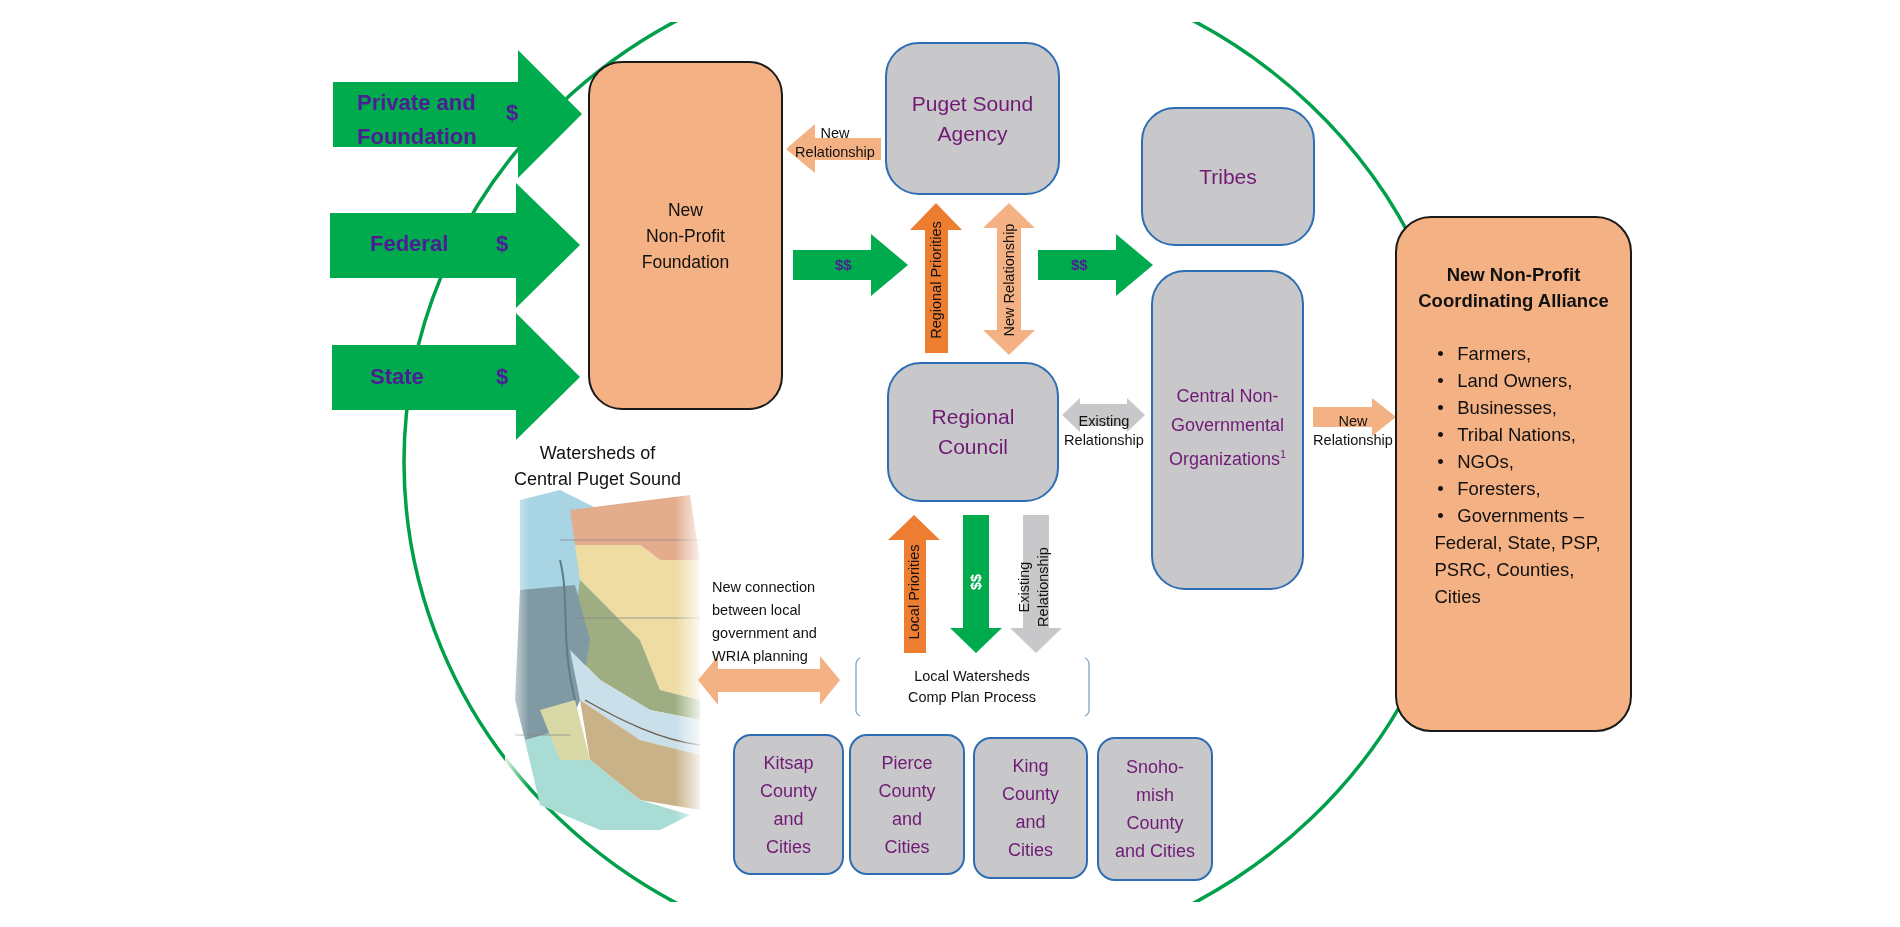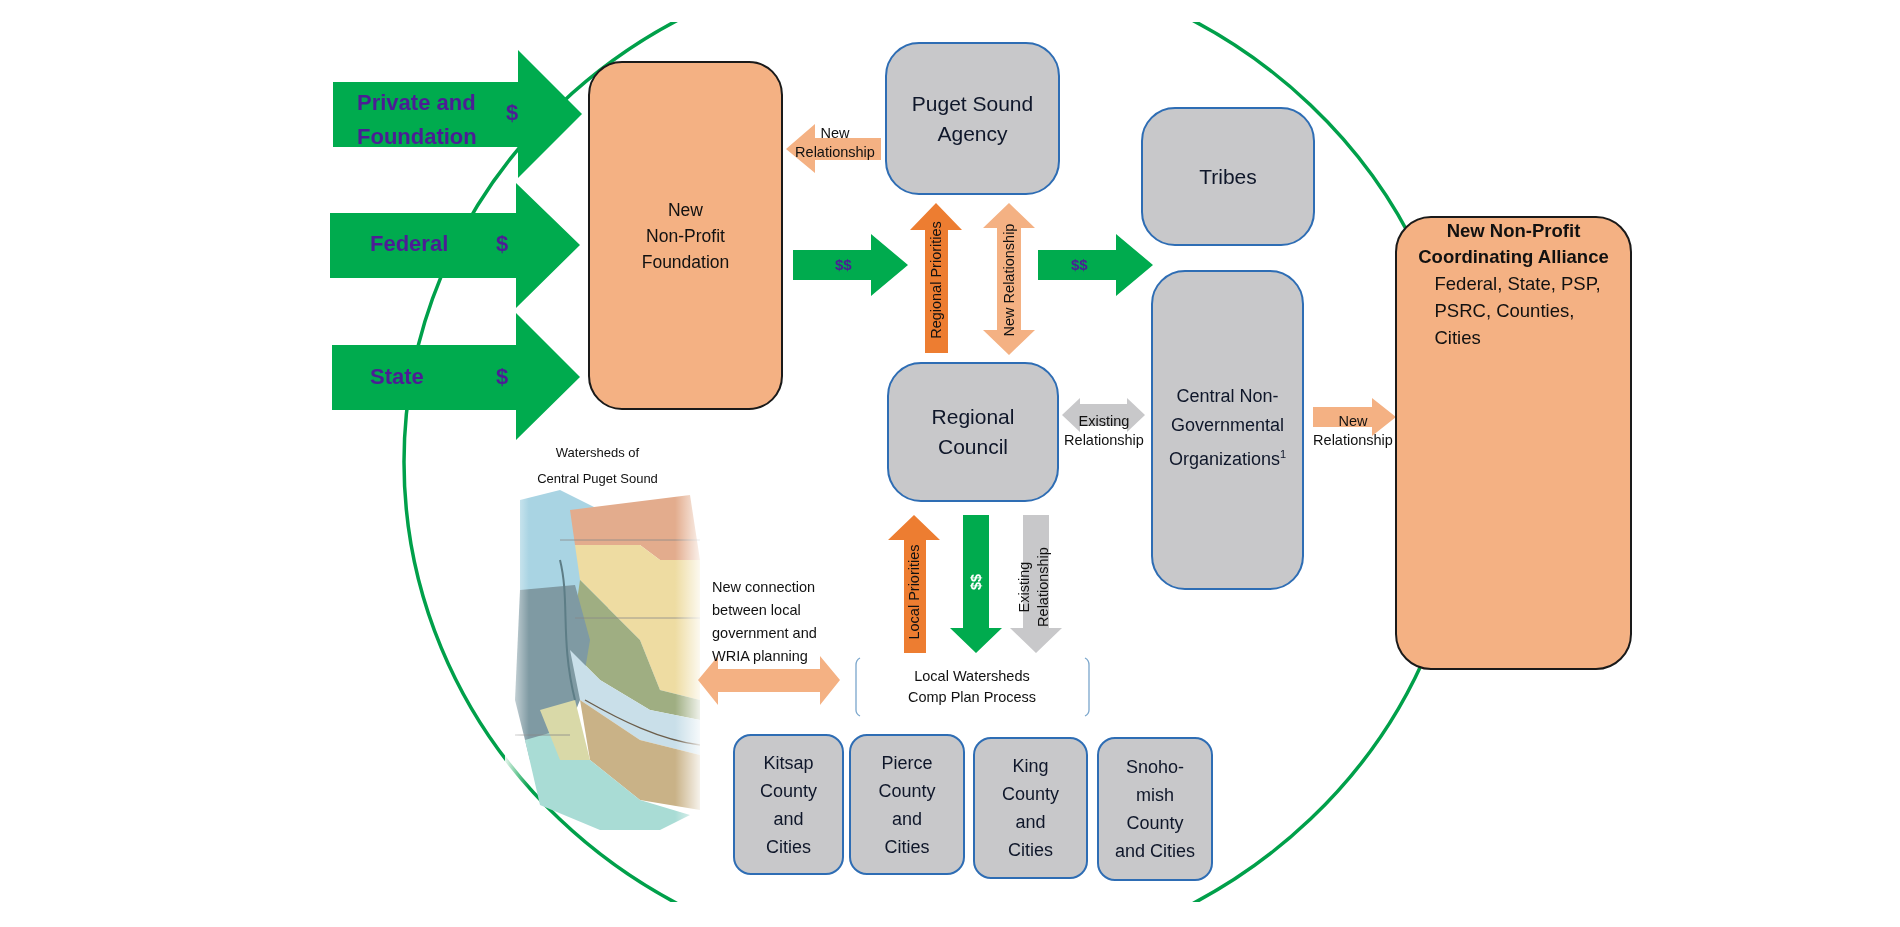--- a/index.html
+++ b/index.html
@@ -1,20 +1,20 @@
 <!DOCTYPE html>
 <html><head>
 <meta charset="utf-8">
 <style>
   html, body { margin:0; padding:0; background:#ffffff; }
   body { width:1900px; height:927px; position:relative; overflow:hidden; font-family:"Liberation Sans", sans-serif; }
   svg.layer { position:absolute; left:0; top:0; }
   .box { position:absolute; box-sizing:border-box; display:flex; flex-direction:column; align-items:center; justify-content:center; text-align:center; }
   .orange-box { background:#f4b183; border:2px solid #1a1a1a; border-radius:34px; color:#111; }
-  .gray-box { background:#c8c8ca; border:2px solid #2e6db4; border-radius:34px; color:#0f172a; }
+  .gray-box { background:#c8c8ca; border:2px solid #2e6db4; border-radius:34px; color:#701a75; }
   .gtext { font-size:21px; line-height:30px; }
   .label { position:absolute; font-size:15px; line-height:19px; color:#111; text-align:center; white-space:nowrap; }
   .white-lbl { position:absolute; color:#4c1d95; font-weight:bold; white-space:nowrap; }
   .vlabel { position:absolute; white-space:nowrap; font-size:15px; transform-origin:center center; transform:rotate(-90deg); text-align:center; }
   ul.alliance { list-style:none; margin:0; padding:0; text-align:left; font-size:18.5px; line-height:27px; }
   ul.alliance li { position:relative; padding-left:22px; }
   ul.alliance li::before { content:"\2022"; position:absolute; left:2px; top:0; }
 </style>
 </head>
 <body>
@@ -113,25 +113,34 @@
   <div>Central Non-</div>
   <div>Governmental</div>
   <div><span>Organizations</span><sup style="font-size:11px;">1</sup></div>
 </div>
 
 <div class="box gray-box gtext" style="left:887px;top:362px;width:172px;height:140px;">
   <div>Regional</div>
   <div>Council</div>
 </div>
 
-<div class="box orange-box" style="left:1395px;top:216px;width:237px;height:454px;justify-content:flex-start;border-radius:36px;">
+<div class="box orange-box" style="left:1395px;top:216px;width:237px;height:516px;justify-content:flex-start;padding-top:44px;border-radius:36px;">
   <div style="font-weight:bold;font-size:18.5px;line-height:26px;">
     <div>New Non-Profit</div>
     <div>Coordinating Alliance</div>
   </div>
+  <ul class="alliance" style="margin-top:26px;margin-left:-8px;">
+    <li>Farmers,</li>
+    <li>Land Owners,</li>
+    <li>Businesses,</li>
+    <li>Tribal Nations,</li>
+    <li>NGOs,</li>
+    <li>Foresters,</li>
+    <li>Governments –</li>
+  </ul>
   <div style="text-align:left;font-size:18.5px;line-height:27px;width:186px;margin-left:28px;">
     <div>Federal, State,  PSP,</div>
     <div>PSRC, Counties,</div>
     <div>Cities</div>
   </div>
 </div>
 
 <div class="white-lbl" style="left:835px;top:256px;font-size:15px;">$$</div>
 <div class="white-lbl" style="left:1071px;top:256px;font-size:15px;">$$</div>
 
@@ -165,21 +174,21 @@
   <div>between local</div>
   <div>government and</div>
   <div>WRIA planning</div>
 </div>
 
 <div class="label" style="left:872px;top:666px;width:200px;font-size:14.5px;line-height:21px;">
   <div>Local Watersheds</div>
   <div>Comp Plan Process</div>
 </div>
 
-<div class="label" style="left:505px;top:440px;width:185px;font-size:13px;line-height:26px;">
+<div class="label" style="left:505px;top:440px;width:185px;font-size:18px;line-height:26px;">
   <div>Watersheds of</div>
   <div>Central Puget Sound</div>
 </div>
 
 <div class="box gray-box" style="left:733px;top:734px;width:111px;height:141px;border-radius:18px;font-size:18px;line-height:28px;">
   <div>Kitsap</div>
   <div>County</div>
   <div>and</div>
   <div>Cities</div>
 </div>

